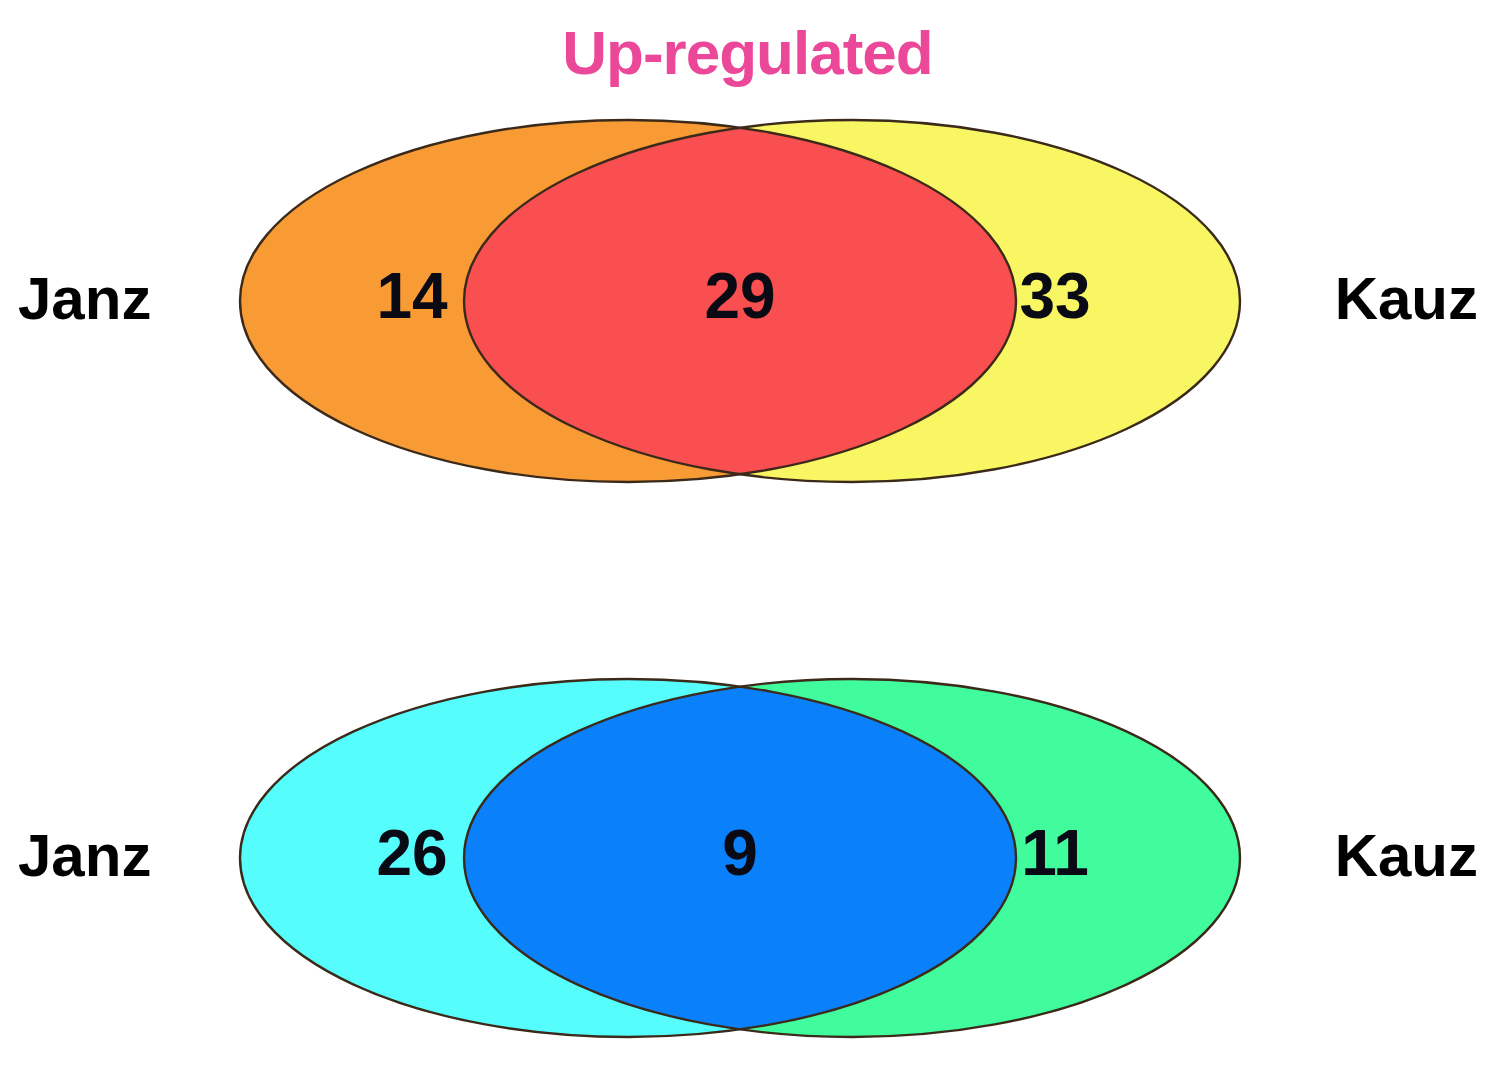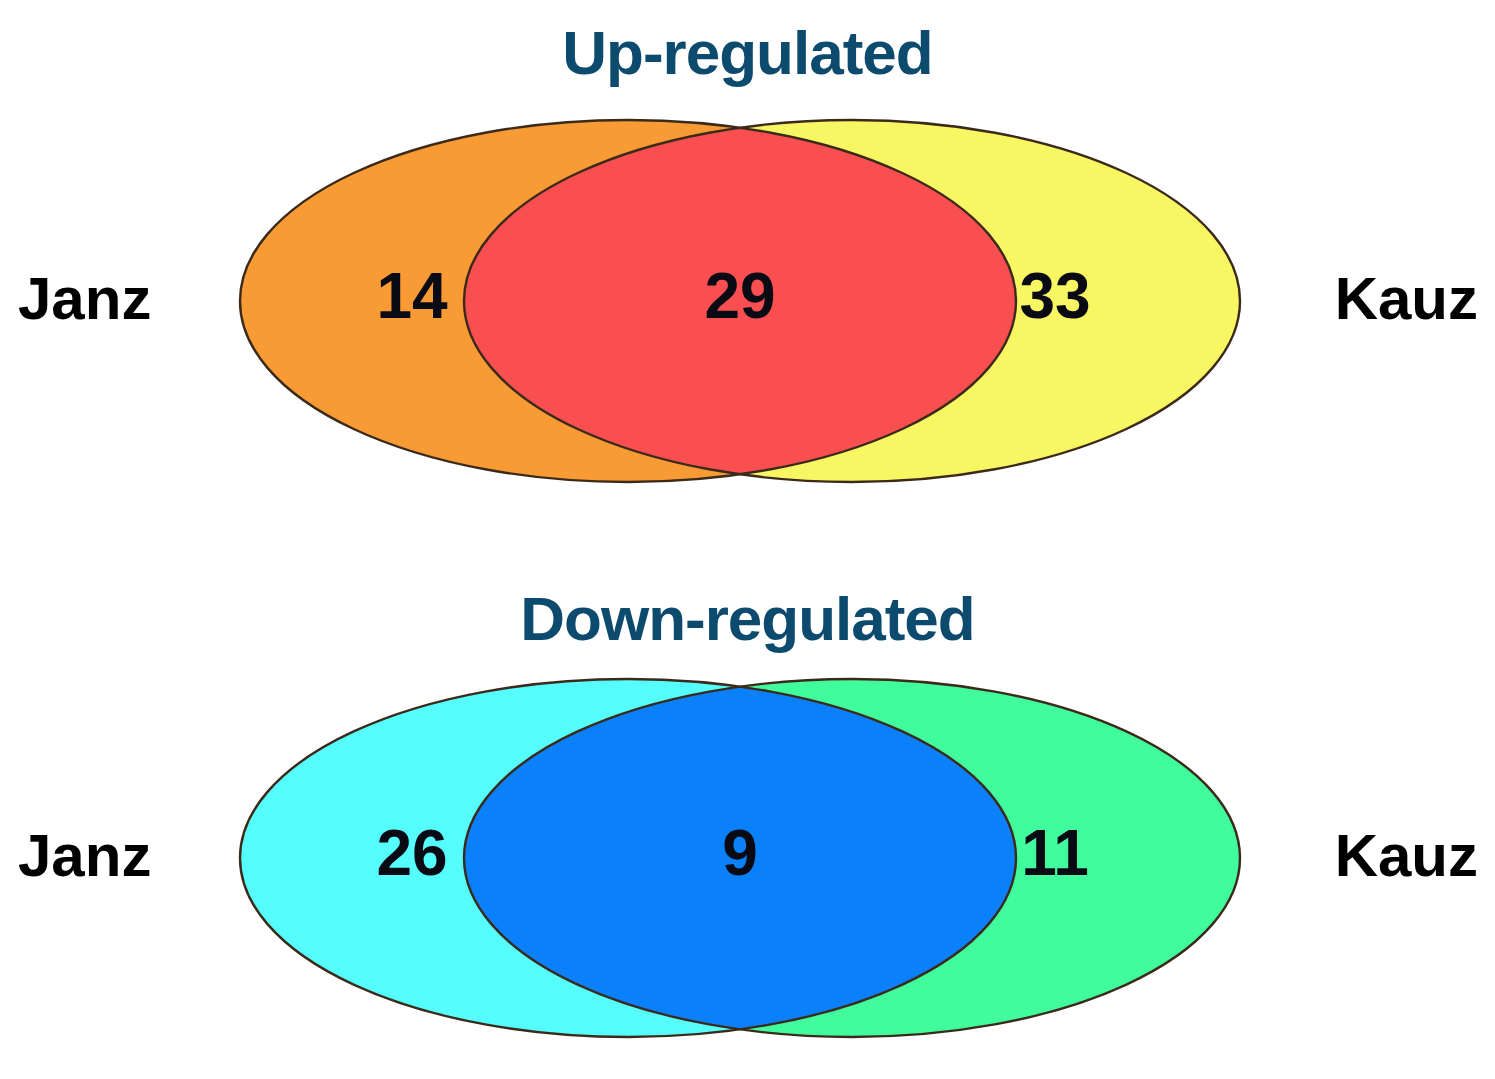--- a/index.html
+++ b/index.html
@@ -33,21 +33,21 @@
   .panel-title {
     position: absolute;
     left: 0;
     width: 1495px;
     text-align: center;
     font-family: "Liberation Sans", sans-serif;
     font-weight: bold;
     font-size: 62px;
     line-height: 62px;
     letter-spacing: -1px;
-    color: #0c4a6e;
+    color: #ec4899;
     white-space: nowrap;
   }
   #title-up   { top: 22px; }
   #title-down { top: 48px; }
 
   .venn-svg {
     position: absolute;
     left: 0;
     display: block;
   }
@@ -109,21 +109,20 @@
       <text class="count-label" x="740" y="201">29</text>
       <text class="count-label" x="1055" y="201">33</text>
 
       <text class="set-label" x="18" y="203" text-anchor="start">Janz</text>
       <text class="set-label" x="1478" y="203" text-anchor="end">Kauz</text>
     </svg>
   </div>
 
   <div class="panel" id="panel-down">
 
-    <div class="panel-title" id="title-down">Down-regulated</div>
 
     <svg class="venn-svg" id="venn-down" width="1495" height="400" viewBox="0 0 1495 400">
       <defs>
         <clipPath id="clip-down-left">
           <ellipse cx="628" cy="190" rx="388" ry="179"></ellipse>
         </clipPath>
         <clipPath id="clip-down-right">
           <ellipse cx="852" cy="190" rx="388" ry="179"></ellipse>
         </clipPath>
       </defs>

